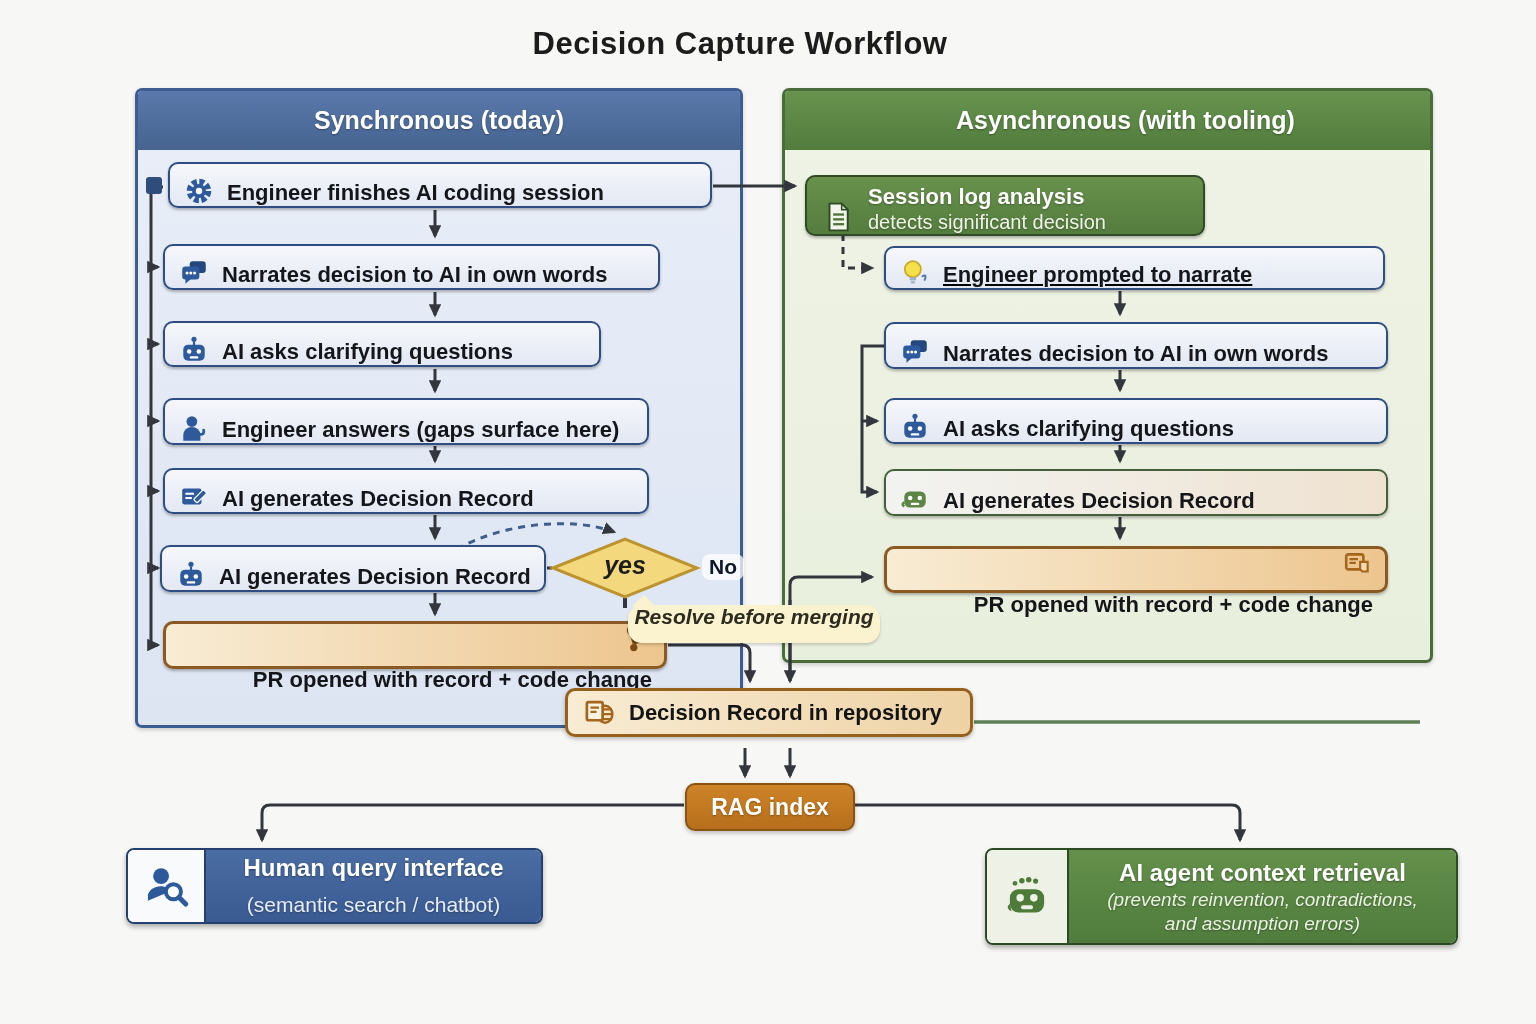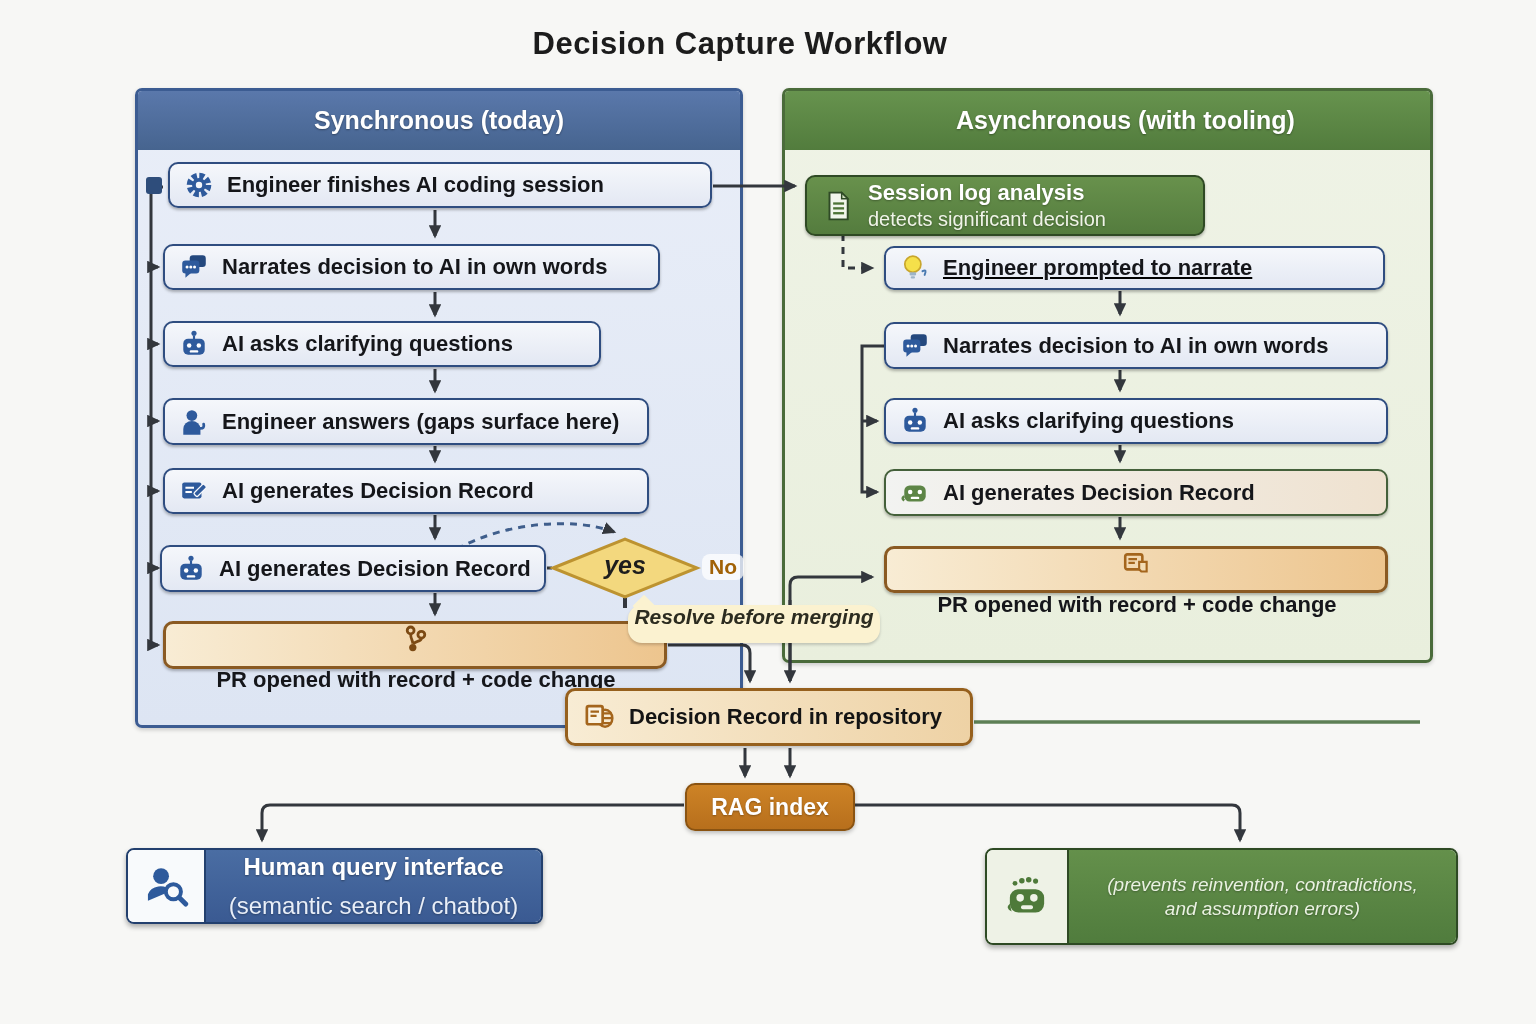--- a/index.html
+++ b/index.html
@@ -10,61 +10,61 @@
   .panel{position:absolute;border-radius:7px;box-shadow:0 2px 4px rgba(0,0,0,.18);}
   .panel-header{height:59px;display:flex;align-items:center;justify-content:center;
          color:#fff;font-size:25px;font-weight:bold;border-radius:4px 4px 0 0;
          text-shadow:0 1px 2px rgba(0,0,0,.35);}
   .panel-sync{left:135px;top:88px;width:602px;height:634px;border:3px solid #3c5c92;
          background:linear-gradient(180deg,#e9eef8 0%,#dde5f3 100%);}
   .panel-sync .panel-header{background:linear-gradient(180deg,#5a78ab,#46648f);}
   .panel-async{left:782px;top:88px;width:645px;height:569px;border:3px solid #4a6b3a;
          background:linear-gradient(180deg,#eff3e6 0%,#e9efdd 100%);}
   .panel-async .panel-header{background:linear-gradient(180deg,#67934e,#527c3d);padding-left:36px;}
-  .step{position:absolute;display:flex;align-items:center;gap:13px;padding:0 12px 0 14px;
+  .step{position:absolute;display:flex;align-items:flex-end;gap:13px;padding:0 12px 0 14px;
         background:linear-gradient(180deg,#f5f7fb,#e3e8f3);border:2.5px solid #2f4d80;
         border-radius:10px;box-shadow:0 2px 3px rgba(0,0,0,.28);z-index:4;box-sizing:border-box;}
   .step-label{font-size:22px;font-weight:600;color:#15161a;white-space:nowrap;}
   .step.orange{background:linear-gradient(90deg,#f8ecd4,#edc58e);border:3px solid #8a5a22;flex-direction:column;}
   .step.cream{background:linear-gradient(90deg,#f2f3f1,#efe2d0);border:2.5px solid #44603a;}
   .step.dark-green{background:linear-gradient(180deg,#68914c,#547c3e);border:2.5px solid #2f4a24;
         flex-direction:row;}
   .sess-text{display:flex;flex-direction:column;line-height:1.2;}
   .sess-line1{font-size:22px;font-weight:bold;color:#fff;text-shadow:0 1px 2px rgba(0,0,0,.3);white-space:nowrap;}
   .sess-line2{font-size:20px;color:#f0f4e8;text-shadow:0 1px 2px rgba(0,0,0,.3);white-space:nowrap;}
   .icon{flex:none;display:block;}
   .overlay{position:absolute;left:0;top:0;z-index:3;}
   .diamond-label{position:absolute;left:585px;top:551px;width:80px;text-align:center;z-index:5;
         font-size:25px;font-weight:bold;font-style:italic;color:#1d1d1d;}
   .no-label{position:absolute;left:702px;top:554px;z-index:5;font-size:21px;font-weight:bold;
-        color:#a16207;background:rgba(255,255,255,.75);padding:1px 7px;border-radius:8px;}
+        color:#0f172a;background:rgba(255,255,255,.75);padding:1px 7px;border-radius:8px;}
   .bubble{position:absolute;left:628px;top:605px;width:252px;height:38px;z-index:6;
         background:#fbf2d0;border-radius:14px;box-shadow:0 2px 3px rgba(0,0,0,.18);
         display:flex;justify-content:center;}
   .bubble::before{content:"";position:absolute;left:8px;top:-7px;width:16px;height:16px;
         background:#fbf2d0;transform:rotate(45deg);}
   .bubble-text{font-size:21px;font-style:italic;font-weight:600;color:#2c2c20;white-space:nowrap;position:relative;}
-  .repo-box{position:absolute;left:565px;top:688px;width:408px;height:58px;z-index:6;
+  .repo-box{position:absolute;left:565px;top:688px;width:408px;height:49px;z-index:6;
         background:linear-gradient(90deg,#f8ecd4,#eed2a5);border:3px solid #96601d;border-radius:10px;
         display:flex;align-items:center;gap:13px;padding:0 14px;box-sizing:border-box;
         box-shadow:0 2px 4px rgba(0,0,0,.25);}
   .repo-label{font-size:22px;font-weight:bold;color:#141414;white-space:nowrap;}
   .rag-box{position:absolute;left:685px;top:783px;width:166px;height:44px;z-index:6;
         background:linear-gradient(180deg,#cd8326,#b76f1c);border:2.5px solid #8a5311;border-radius:10px;
         display:flex;align-items:center;justify-content:center;box-shadow:0 2px 4px rgba(0,0,0,.25);}
   .rag-label{font-size:23px;font-weight:bold;color:#fff;text-shadow:0 1px 2px rgba(0,0,0,.3);}
   .duo-box{position:absolute;z-index:6;display:flex;border-radius:8px;overflow:hidden;
         box-shadow:0 3px 5px rgba(0,0,0,.3);}
   .human-box{left:126px;top:848px;width:417px;height:76px;border:2.5px solid #23406e;box-sizing:border-box;}
   .human-icon-cell{width:76px;background:#f8fafc;border-right:2px solid #23406e;
         display:flex;align-items:center;justify-content:center;}
   .human-text-cell{flex:1;background:linear-gradient(180deg,#4a6da3,#3a5a92);
         display:flex;flex-direction:column;align-items:center;justify-content:center;line-height:1.25;}
   .human-line1{font-size:24px;font-weight:bold;color:#fff;text-shadow:0 1px 2px rgba(0,0,0,.35);white-space:nowrap;}
-  .human-line2{font-size:24px;color:#e8eef8;text-shadow:0 1px 2px rgba(0,0,0,.3);white-space:nowrap;margin-top:9px;}
+  .human-line2{font-size:21px;color:#e8eef8;text-shadow:0 1px 2px rgba(0,0,0,.3);white-space:nowrap;margin-top:9px;}
   .agent-box{left:985px;top:848px;width:473px;height:97px;border:2.5px solid #2e4a24;box-sizing:border-box;}
   .agent-icon-cell{width:80px;background:#eef2e6;border-right:2px solid #2e4a24;
         display:flex;align-items:center;justify-content:center;}
   .agent-text-cell{flex:1;background:linear-gradient(180deg,#64904b,#507c3d);
         display:flex;flex-direction:column;align-items:center;justify-content:center;line-height:1.25;}
   .agent-line1{font-size:24px;font-weight:bold;color:#fff;text-shadow:0 1px 2px rgba(0,0,0,.35);white-space:nowrap;}
   .agent-line2{font-size:19px;font-style:italic;color:#eaf2e2;text-shadow:0 1px 2px rgba(0,0,0,.3);white-space:nowrap;}
 </style>
 </head>
 <body>
@@ -330,18 +330,19 @@
         <circle cx="15" cy="4" r="1.6" fill="#4e7a3a"></circle>
           <circle cx="19" cy="4.7" r="1.5" fill="#4e7a3a"></circle>
         <rect x="4" y="9.5" width="20" height="13.5" rx="5" fill="#4e7a3a"></rect>
         <path d="M4,18 q-3,2.5 1,4.5" fill="#4e7a3a"></path>
         <circle cx="10" cy="14.5" r="2.2" fill="#eef2e6"></circle>
           <circle cx="18" cy="14.5" r="2.2" fill="#eef2e6"></circle>
         <rect x="10.5" y="18.8" width="7" height="2.3" rx="1.1" fill="#eef2e6"></rect>
       </svg>
     </div>
     <div class="agent-text-cell">
+      <span class="agent-line1">AI agent context retrieval</span>
       <span class="agent-line2">(prevents reinvention, contradictions,</span>
       <span class="agent-line2">and assumption errors)</span>
     </div>
   </div>
 
 </div>
 
 </body></html>

